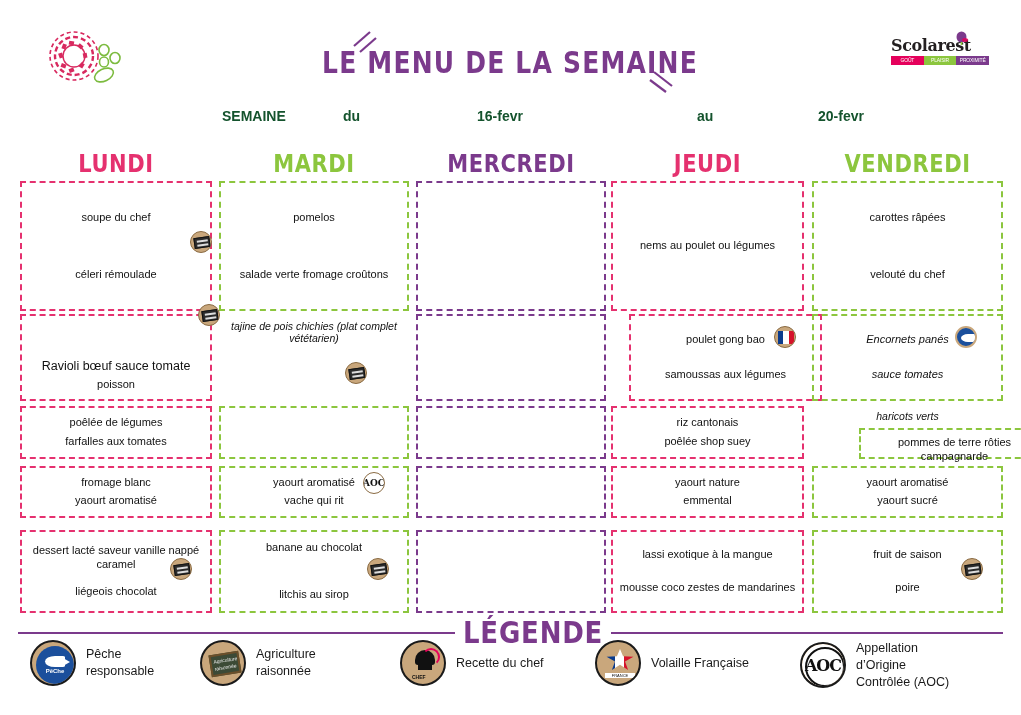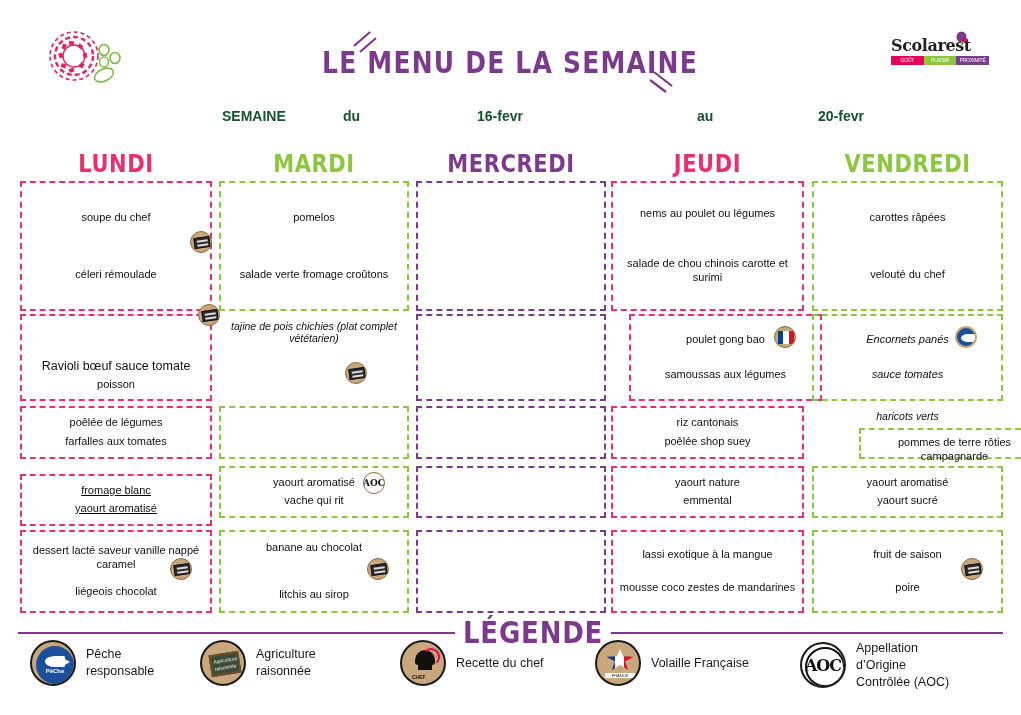--- a/index.html
+++ b/index.html
@@ -279,21 +279,21 @@
       <div class="badge" style="right: -10px; top: -12px;">
         <div class="badge-inner">
           <div class="chalk"></div>
         </div>
       </div>
     </div>
     <div class="cell" style="left: 20px; width: 192px; border-color: rgb(229, 49, 111); top: 228px; height: 53px;">
       <div class="line">poêlée de légumes</div>
       <div class="line">farfalles aux tomates</div>
     </div>
-    <div class="cell" style="left: 20px; width: 192px; border-color: rgb(229, 49, 111); top: 296px; height: 52px; text-decoration: underline;">
+    <div class="cell" style="left: 20px; width: 192px; border-color: rgb(229, 49, 111); top: 288px; height: 52px;">
       <div class="line">fromage blanc</div>
       <div class="line">yaourt aromatisé</div>
     </div>
     <div class="cell" style="left: 20px; width: 192px; border-color: rgb(229, 49, 111); top: 352px; height: 83px;">
       <div class="line">dessert lacté saveur vanille nappé caramel</div>
       <div class="line">liégeois chocolat</div>
       <div class="badge" style="right: 18px; top: 26px;">
         <div class="badge-inner">
           <div class="chalk"></div>
         </div>
@@ -332,21 +332,20 @@
         </div>
       </div>
     </div>
     <div class="cell" style="left: 416px; width: 190px; border-color: rgb(123, 58, 140); top: 3px; height: 130px;"></div>
     <div class="cell" style="left: 416px; width: 190px; border-color: rgb(123, 58, 140); top: 136px; height: 87px;"></div>
     <div class="cell" style="left: 416px; width: 190px; border-color: rgb(123, 58, 140); top: 228px; height: 53px;"></div>
     <div class="cell" style="left: 416px; width: 190px; border-color: rgb(123, 58, 140); top: 288px; height: 52px;"></div>
     <div class="cell" style="left: 416px; width: 190px; border-color: rgb(123, 58, 140); top: 352px; height: 83px;"></div>
     <div class="cell" style="left: 611px; width: 193px; border-color: rgb(229, 49, 111); top: 3px; height: 130px;">
       <div class="line">nems au poulet ou légumes</div>
-      <div class="line">salade de chou chinois carotte et surimi</div>
     </div>
     <div class="cell" style="left: 629px; width: 193px; border-color: rgb(229, 49, 111); top: 136px; height: 87px;">
       <div class="line">poulet gong bao</div>
       <div class="line">samoussas aux légumes</div>
       <div class="badge" style="right: 24px; top: 10px;">
         <div class="badge-inner">
           <div class="flagstar"></div>
         </div>
       </div>
     </div>

